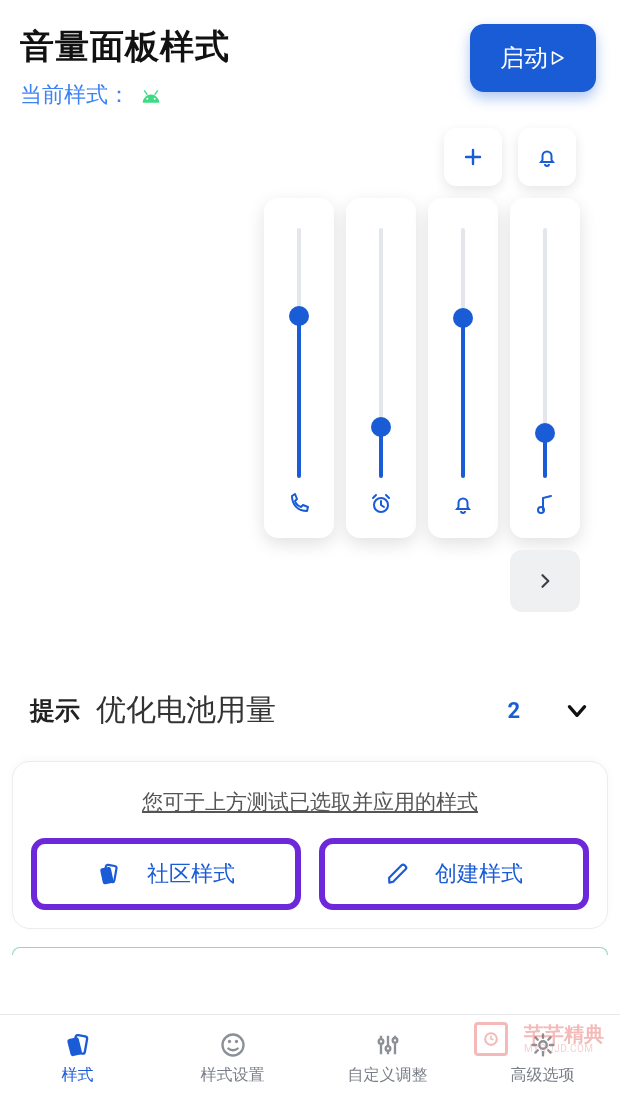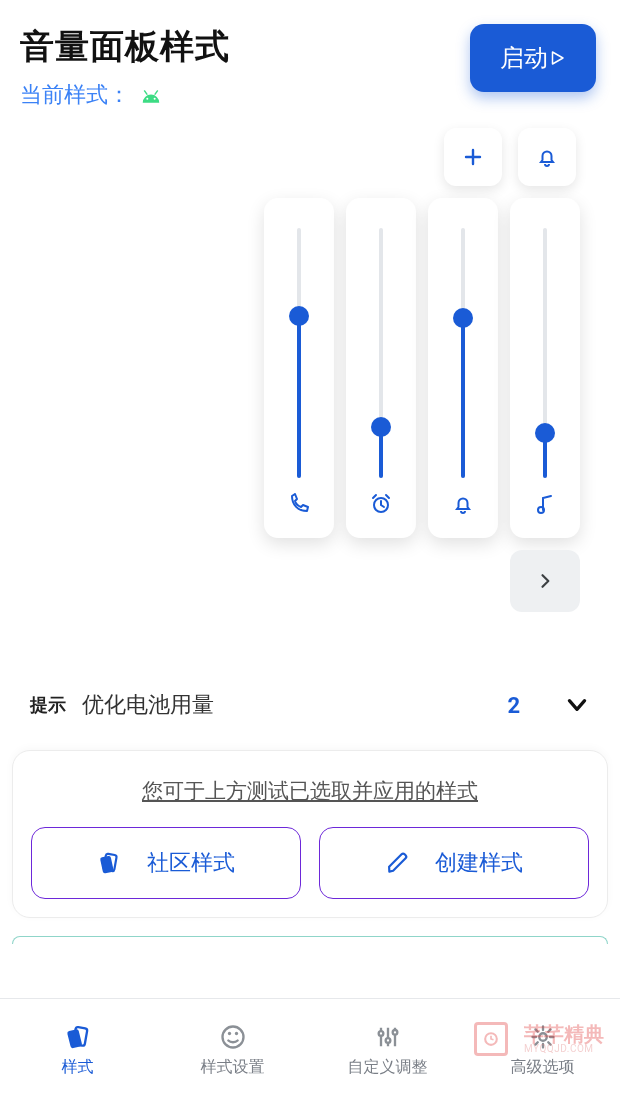--- a/index.html
+++ b/index.html
@@ -53,42 +53,42 @@
   .expand-btn {
     width:70px; height:62px; background:#eef0f2; border-radius:12px;
     margin-top:12px; display:flex; align-items:center; justify-content:center;
     align-self:flex-end;
   }
   .expand-btn svg { width:20px; height:20px; }
   
   .tip-row {
     display:flex; align-items:center; padding: 32px 30px 22px 30px; gap:16px;
   }
-  .tip-label { font-size:18px; font-weight:700; color:#222; }
-  .tip-text { font-size:22px; color:#333; flex:1; }
+  .tip-label { font-size:25px; font-weight:700; color:#222; }
+  .tip-text { font-size:30px; color:#333; flex:1; }
   .tip-count { font-size:22px; font-weight:700; color:#1a5bd6; margin-right:28px; }
   .chevron-down { width:26px; height:26px; }
   
   .card {
     margin: 8px 12px 0 12px; background:#fff; border:1px solid #ececec;
     border-radius:18px; padding: 26px 18px 18px 18px;
     box-shadow: 0 -2px 8px rgba(0,0,0,.03);
   }
   .card-msg { text-align:center; font-size:21px; color:#555; margin-bottom:22px;text-decoration:underline; }
   .card-btns { display:flex; gap:18px; }
   .outline-btn {
-    flex:1; height:72px; border:1px solid #6d28d9; border-radius:14px;
+    flex:1; height:72px; border:6px solid #6d28d9; border-radius:14px;
     display:flex; align-items:center; justify-content:center; gap:24px;
     font-size:22px; color:#1a5bd6;
   }
   .outline-btn svg { width:26px; height:26px; }
   .teal-line { margin: 18px 12px 0 12px; height:8px; border:1.5px solid #8fd5c9; border-bottom:none; border-radius:14px 14px 0 0; }
   
   .nav {
-    position:absolute; left:0; right:0; bottom:0; height:104px;
+    position:absolute; left:0; right:0; bottom:0; height:88px;
     border-top:1px solid #e6e8eb; background:#fff;
     display:flex;
   }
   .nav-item { flex:1; display:flex; flex-direction:column; align-items:center; justify-content:center; gap:6px; }
   .nav-item svg { width:28px; height:28px; }
   .nav-label { font-size:16px; color:#7a7f87; }
   .nav-item.active .nav-label { color:#1a5bd6; }
   .watermark {
     position:absolute; right:16px; bottom:46px; display:flex; align-items:center; gap:16px;
     opacity:.35; pointer-events:none;

